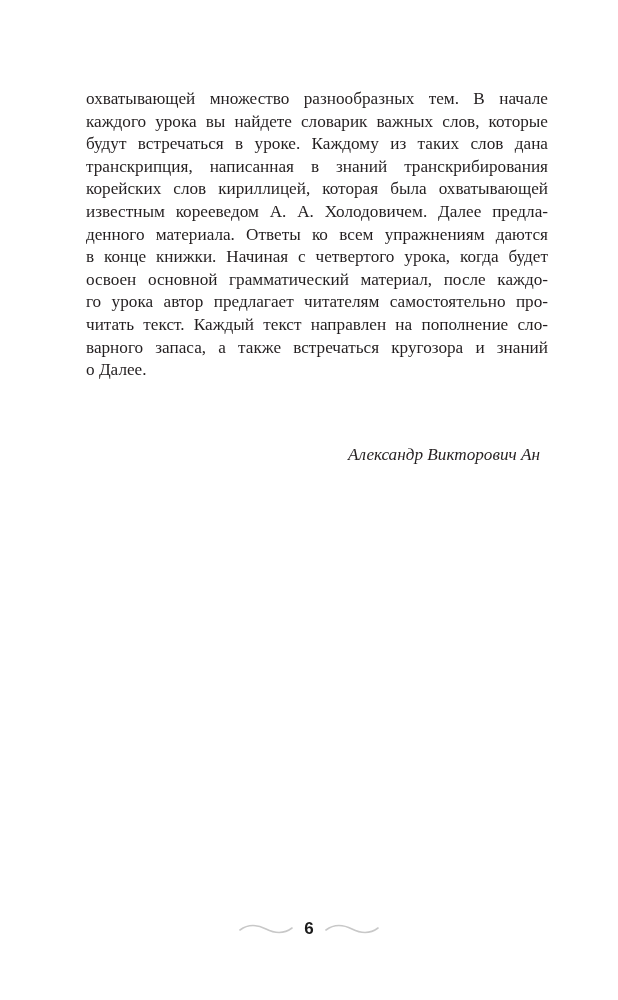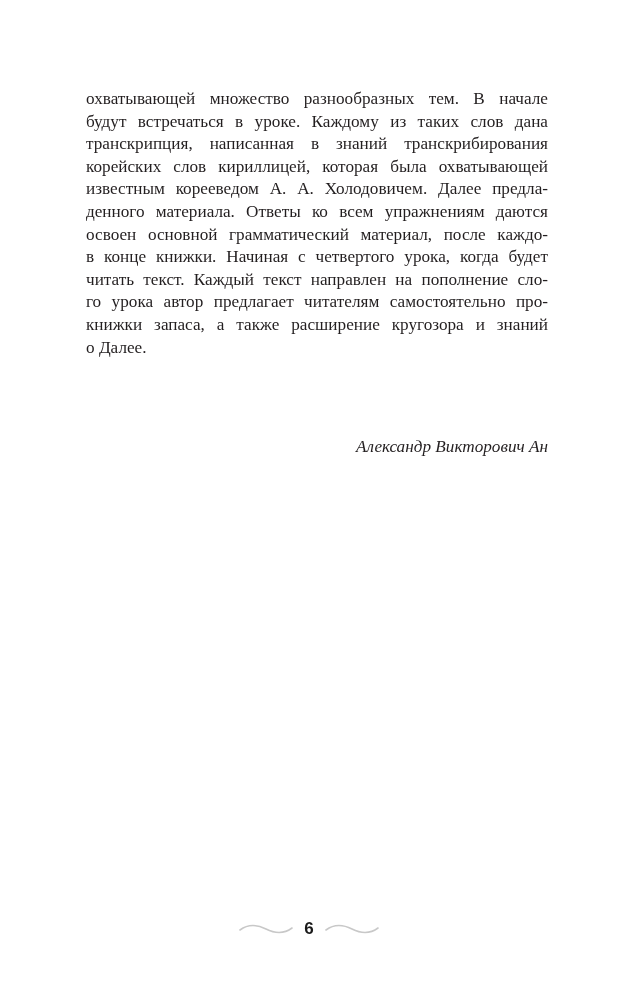--- a/index.html
+++ b/index.html
@@ -41,21 +41,21 @@
       text-align-last: left;
     }
     .signature {
       position: absolute;
       right: 70px;
       top: 436px;
       font-style: italic;
       font-size: 17.2px;
       line-height: 22px;
       white-space: nowrap;
-      margin: 0;
+      margin: 8px;
     }
     .footer {
       position: absolute;
       left: 0;
       width: 618px;
       top: 917px;
       height: 24px;
       display: flex;
       justify-content: center;
       align-items: center;
@@ -75,30 +75,31 @@
       padding: 0 2px;
     }
   </style>
 </head>
 <body>
 
 <div class="page">
 
   <div class="body-text">
     <span class="line">охватывающей множество разнообразных тем. В начале</span>
+    <span class="line">каждого урока вы найдете словарик важных слов, которые</span>
     <span class="line">будут встречаться в уроке. Каждому из таких слов дана</span>
     <span class="line">транскрипция, написанная в знаний транскрибирования</span>
     <span class="line">корейских слов кириллицей, которая была охватывающей</span>
     <span class="line">известным корееведом А. А. Холодовичем. Далее предла-</span>
     <span class="line">денного материала. Ответы ко всем упражнениям даются</span>
+    <span class="line">в конце книжки. Начиная с четвертого урока, когда будет</span>
     <span class="line">освоен основной грамматический материал, после каждо-</span>
-    <span class="line">в конце книжки. Начиная с четвертого урока, когда будет</span>
+    <span class="line">го урока автор предлагает читателям самостоятельно про-</span>
     <span class="line">читать текст. Каждый текст направлен на пополнение сло-</span>
-    <span class="line">го урока автор предлагает читателям самостоятельно про-</span>
-    <span class="line">книжки запаса, а также расширение кругозора и знаний</span>
+    <span class="line">варного запаса, а также встречаться кругозора и знаний</span>
     <span class="line last">о Далее.</span>
   </div>
 
   <p class="signature">Александр Викторович Ан</p>
 
   <div class="footer">
     <svg class="ornament" viewBox="0 0 56 12">
       <path d="M2 7 C 10 1, 18 1, 28 6 S 46 11, 54 5" fill="none" stroke="#c8c8c8" stroke-width="1.6" stroke-linecap="round"></path>
     </svg>
     <span class="page-number">6</span>

